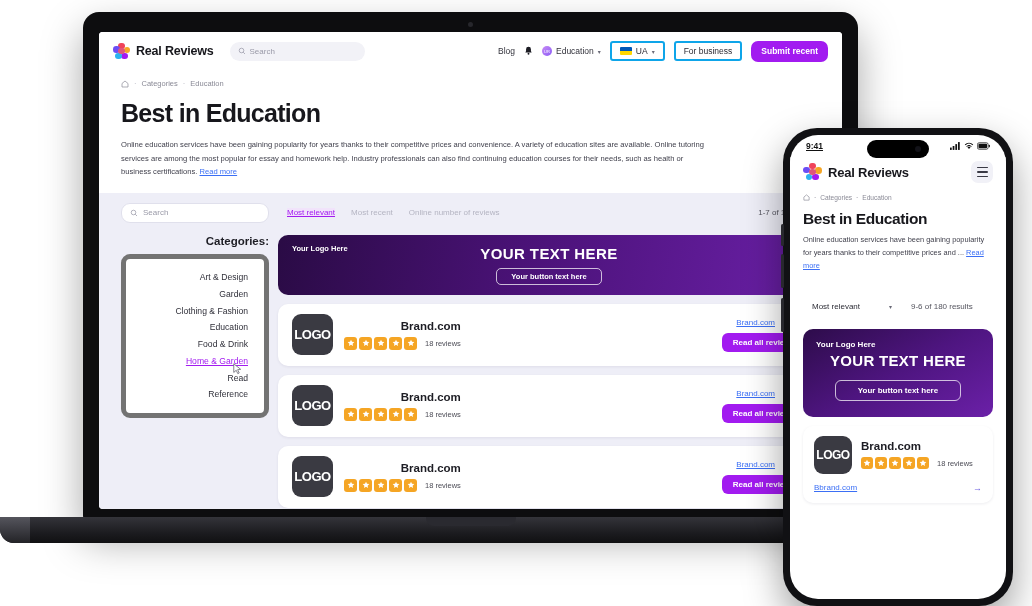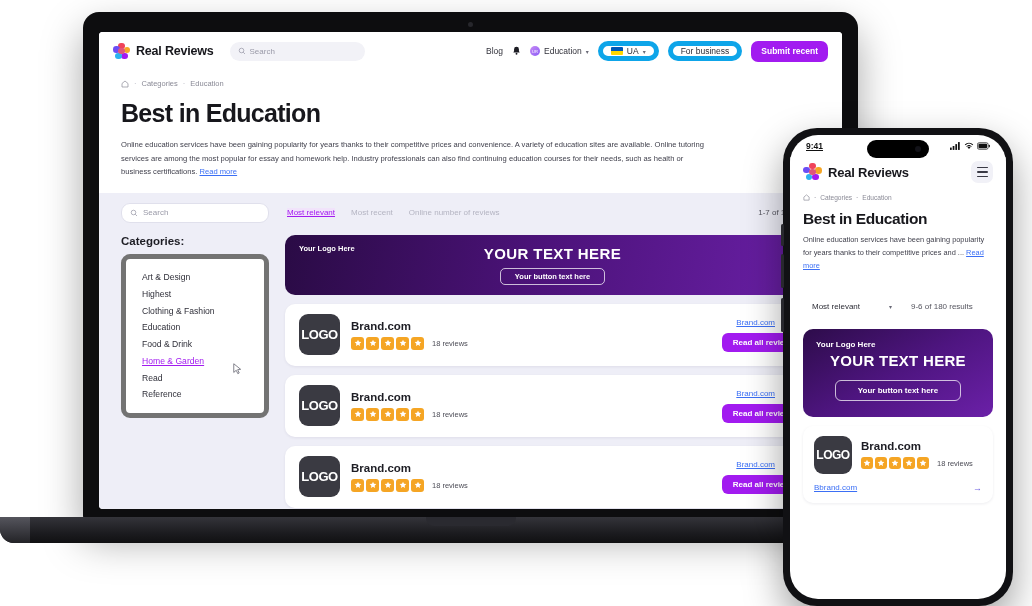--- a/index.html
+++ b/index.html
@@ -35,21 +35,21 @@
     align-items:center;gap:4px;padding:0 8px;box-sizing:border-box;}
   .dsearch .ph{font-size:8px;color:#9a9aa8;}
   .hdr-right{margin-left:auto;display:flex;align-items:center;gap:9px;}
   .hdr-link{font-size:8.5px;color:#33333c;}
   .bell{width:9px;height:10px;display:block;}
   .user-chip{display:flex;align-items:center;gap:4px;}
   .avatar-sm{width:10px;height:10px;border-radius:50%;
     background:linear-gradient(135deg,#c88bf5,#8b5cf6);flex:none;
     font-size:4px;color:#fff;display:flex;align-items:center;justify-content:center;}
   .chev{font-size:6px;color:#6b6b78;}
-  .pill{border:5px solid #0ea5e9;border-radius:10px;height:20px;display:flex;align-items:center;
+  .pill{border:2px solid #0ea5e9;border-radius:3px;height:20px;display:flex;align-items:center;
     gap:4px;padding:0 8px;box-sizing:border-box;font-size:8.5px;color:#2a2a33;background:#fff;}
   .flag{width:12px;height:8px;border-radius:1px;overflow:hidden;flex:none;
     display:flex;flex-direction:column;}
   .flag span{display:block;height:50%;}
   .btn-primary{height:21px;border-radius:7px;background:#a21bf0;color:#fff;font-size:8.5px;
     font-weight:700;display:flex;align-items:center;padding:0 10px;}
 
   .dhero{background:#fff;padding:9px 22px 14px;}
   .crumbs{display:flex;align-items:center;gap:5px;font-size:7.5px;color:#8a8a96;}
   .crumbs .sep{color:#bcbcc8;}
@@ -60,21 +60,21 @@
 
   .dfilter{display:flex;align-items:center;padding:10px 22px 0;gap:18px;}
   .fsearch{width:148px;height:20px;background:#fff;border:1px solid #e0e0ec;border-radius:9px;
     display:flex;align-items:center;gap:5px;padding:0 8px;box-sizing:border-box;}
   .fsearch .ph{font-size:8px;color:#9a9aa8;}
   .sorts{display:flex;gap:16px;align-items:center;}
   .sort{font-size:8px;color:#b4b4c2;}
   .sort.active{color:#a21bf0;text-decoration:underline;background:#f1e3fb;}
   .results{margin-left:auto;font-size:8px;color:#55555f;}
 
-  .dbody{display:flex;gap:16px;padding:12px 22px 6px;align-items:flex-start;}
+  .dbody{display:flex;gap:9px;padding:12px 22px 6px;align-items:flex-start;text-align:right;}
   .cats-title{font-size:11.5px;font-weight:700;color:#1d1d24;margin-bottom:7px;}
   .cats-box{width:148px;background:#fff;border:5px solid #737373;border-radius:9px;
     padding:10px 0;box-sizing:border-box;}
   .cat{font-size:8.6px;color:#2f2f39;padding:3.4px 16px;position:relative;}
   .cat.hover{color:#a21bf0;text-decoration:underline;}
   .cursor{position:absolute;right:22px;top:11px;width:9px;height:12px;}
 
   .dmain{flex:1;}
   .banner{height:60px;border-radius:10px;overflow:hidden;position:relative;
     background:linear-gradient(100deg,#2a0b45 0%,#4a1277 45%,#6b20a8 100%);
@@ -238,21 +238,21 @@
             <span class="sort">Online number of reviews</span>
           </div>
           <span class="results">1-7 of 180 results</span>
         </div>
 
         <div class="dbody">
           <div>
             <div class="cats-title">Categories:</div>
             <div class="cats-box">
               <div class="cat">Art &amp; Design</div>
-              <div class="cat">Highest</div>
+              <div class="cat">Garden</div>
               <div class="cat">Clothing &amp; Fashion</div>
               <div class="cat">Education</div>
               <div class="cat">Food &amp; Drink</div>
               <div class="cat hover">
                 <span>Home &amp; Garden</span>
                 <svg class="cursor" viewBox="0 0 12 16">
                   <path d="M1 1l9.2 7.4-4 .5 2.1 4.4-1.9.9-2.1-4.5L1 12.6z" fill="#fff" stroke="#5c5c68" stroke-width="1"></path>
                 </svg>
               </div>
               <div class="cat">Read</div>

